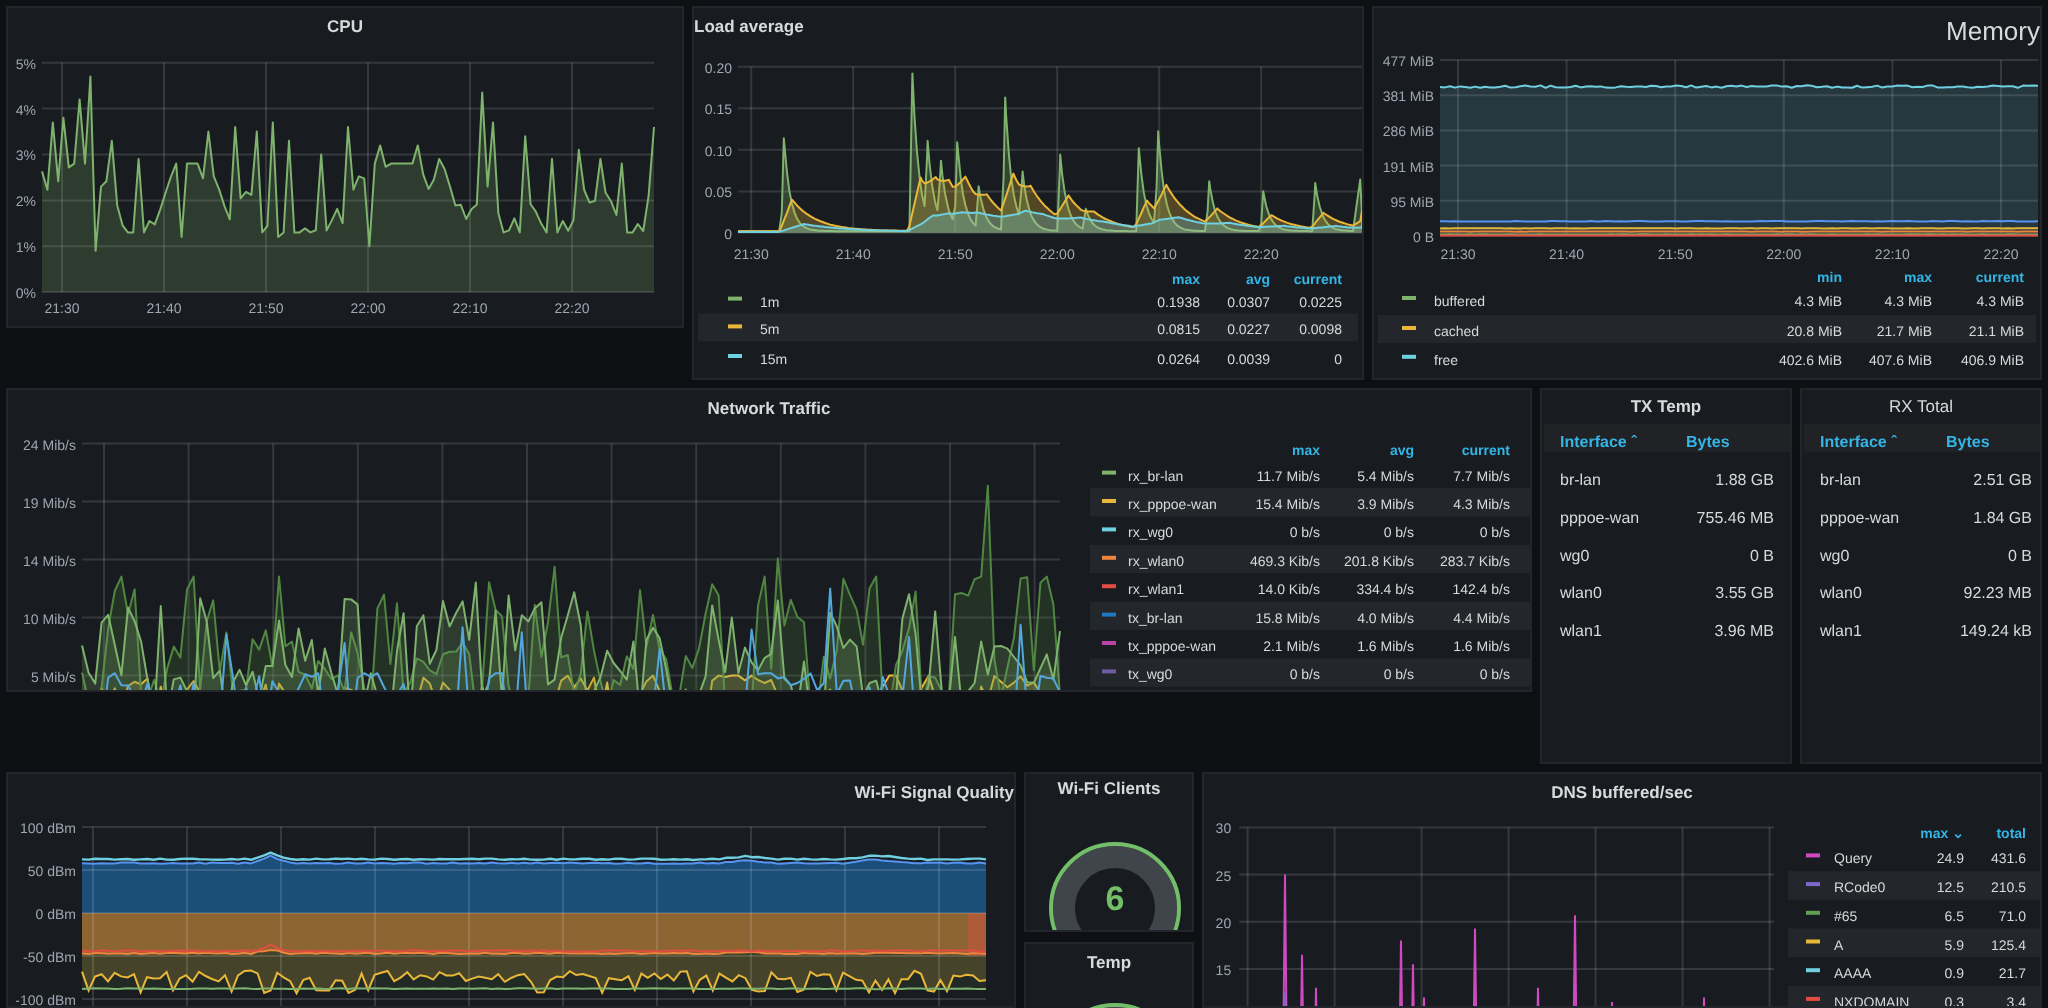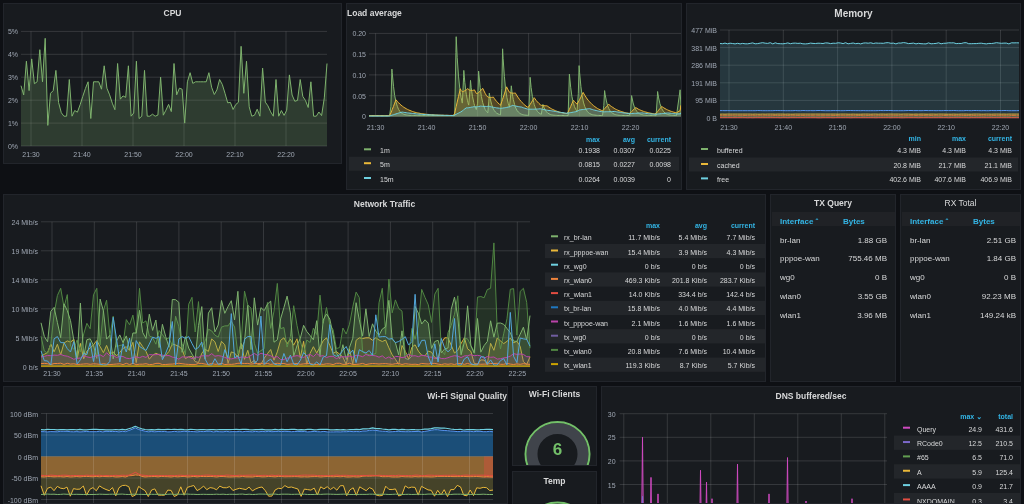--- a/index.html
+++ b/index.html
@@ -88,21 +88,21 @@
         <text x="288.0" y="163.2" text-anchor="end" font-size="7" fill="#d8d9da" font-weight="normal" font-family="Liberation Sans, sans-serif">0.0227</text>
         <text x="324.0" y="163.2" text-anchor="end" font-size="7" fill="#d8d9da" font-weight="normal" font-family="Liberation Sans, sans-serif">0.0098</text>
         <rect x="17" y="173.0" width="7" height="2" fill="#6ED0E0"></rect>
         <text x="33.0" y="178.0" text-anchor="start" font-size="7" fill="#d8d9da" font-weight="normal" font-family="Liberation Sans, sans-serif">15m</text>
         <text x="253.0" y="178.0" text-anchor="end" font-size="7" fill="#d8d9da" font-weight="normal" font-family="Liberation Sans, sans-serif">0.0264</text>
         <text x="288.0" y="178.0" text-anchor="end" font-size="7" fill="#d8d9da" font-weight="normal" font-family="Liberation Sans, sans-serif">0.0039</text>
         <text x="324.0" y="178.0" text-anchor="end" font-size="7" fill="#d8d9da" font-weight="normal" font-family="Liberation Sans, sans-serif">0</text>
       </svg>
     </div>
     <div style="position:absolute;left:686px;top:3px;width:335px;height:187px;background:#181b1f;border:1px solid #22252b;box-sizing:border-box;overflow:hidden;">
-      <div style="position:absolute;left:0;top:4px;width:100%;text-align:center;font-size:10px;font-weight:bold;color:#d8d9da;">Memory</div>
+      <div style="position:absolute;left:0;top:4px;width:100%;text-align:right;font-size:13px;font-weight:normal;color:#d8d9da;">Memory</div>
       <svg width="335" height="187" style="position:absolute;left:0;top:0;">
         <line x1="33.0" y1="26.0" x2="332.0" y2="26.0" stroke="rgba(255,255,255,0.13)" stroke-width="1"></line>
         <line x1="33.0" y1="43.6" x2="332.0" y2="43.6" stroke="rgba(255,255,255,0.13)" stroke-width="1"></line>
         <line x1="33.0" y1="61.2" x2="332.0" y2="61.2" stroke="rgba(255,255,255,0.13)" stroke-width="1"></line>
         <line x1="33.0" y1="78.8" x2="332.0" y2="78.8" stroke="rgba(255,255,255,0.13)" stroke-width="1"></line>
         <line x1="33.0" y1="96.4" x2="332.0" y2="96.4" stroke="rgba(255,255,255,0.13)" stroke-width="1"></line>
         <line x1="33.0" y1="114.0" x2="332.0" y2="114.0" stroke="rgba(255,255,255,0.13)" stroke-width="1"></line>
         <line x1="42.0" y1="26.0" x2="42.0" y2="114.0" stroke="rgba(255,255,255,0.13)" stroke-width="1"></line>
         <line x1="96.3" y1="26.0" x2="96.3" y2="114.0" stroke="rgba(255,255,255,0.13)" stroke-width="1"></line>
         <line x1="150.6" y1="26.0" x2="150.6" y2="114.0" stroke="rgba(255,255,255,0.13)" stroke-width="1"></line>
@@ -142,21 +142,21 @@
         <text x="234.0" y="164.0" text-anchor="end" font-size="7" fill="#d8d9da" font-weight="normal" font-family="Liberation Sans, sans-serif">20.8 MiB</text>
         <text x="279.0" y="164.0" text-anchor="end" font-size="7" fill="#d8d9da" font-weight="normal" font-family="Liberation Sans, sans-serif">21.7 MiB</text>
         <text x="325.0" y="164.0" text-anchor="end" font-size="7" fill="#d8d9da" font-weight="normal" font-family="Liberation Sans, sans-serif">21.1 MiB</text>
         <rect x="14" y="173.4" width="7" height="2" fill="#6ED0E0"></rect>
         <text x="30.0" y="178.4" text-anchor="start" font-size="7" fill="#d8d9da" font-weight="normal" font-family="Liberation Sans, sans-serif">free</text>
         <text x="234.0" y="178.4" text-anchor="end" font-size="7" fill="#d8d9da" font-weight="normal" font-family="Liberation Sans, sans-serif">402.6 MiB</text>
         <text x="279.0" y="178.4" text-anchor="end" font-size="7" fill="#d8d9da" font-weight="normal" font-family="Liberation Sans, sans-serif">407.6 MiB</text>
         <text x="325.0" y="178.4" text-anchor="end" font-size="7" fill="#d8d9da" font-weight="normal" font-family="Liberation Sans, sans-serif">406.9 MiB</text>
       </svg>
     </div>
-    <div style="position:absolute;left:3px;top:194px;width:763px;height:188px;background:#181b1f;border:1px solid #22252b;box-sizing:border-box;overflow:hidden;">
+    <div style="position:absolute;left:3px;top:194px;width:763px;height:152px;background:#181b1f;border:1px solid #22252b;box-sizing:border-box;overflow:hidden;">
       <div style="position:absolute;left:0;top:4px;width:100%;text-align:center;font-size:8.5px;font-weight:bold;color:#d8d9da;">Network Traffic</div>
       <svg width="763" height="188" style="position:absolute;left:0;top:0;">
         <line x1="37.0" y1="26.8" x2="526.0" y2="26.8" stroke="rgba(255,255,255,0.13)" stroke-width="1"></line>
         <line x1="37.0" y1="55.8" x2="526.0" y2="55.8" stroke="rgba(255,255,255,0.13)" stroke-width="1"></line>
         <line x1="37.0" y1="84.8" x2="526.0" y2="84.8" stroke="rgba(255,255,255,0.13)" stroke-width="1"></line>
         <line x1="37.0" y1="113.8" x2="526.0" y2="113.8" stroke="rgba(255,255,255,0.13)" stroke-width="1"></line>
         <line x1="37.0" y1="142.8" x2="526.0" y2="142.8" stroke="rgba(255,255,255,0.13)" stroke-width="1"></line>
         <line x1="37.0" y1="171.8" x2="526.0" y2="171.8" stroke="rgba(255,255,255,0.13)" stroke-width="1"></line>
         <line x1="48.0" y1="26.8" x2="48.0" y2="171.8" stroke="rgba(255,255,255,0.13)" stroke-width="1"></line>
         <line x1="90.3" y1="26.8" x2="90.3" y2="171.8" stroke="rgba(255,255,255,0.13)" stroke-width="1"></line>
@@ -253,21 +253,21 @@
         <text x="751.0" y="158.9" text-anchor="end" font-size="7" fill="#d8d9da" font-weight="normal" font-family="Liberation Sans, sans-serif">10.4 Mib/s</text>
         <rect x="541" y="162.6" width="221" height="14.2" fill="rgba(255,255,255,0.05)"></rect>
         <rect x="547" y="168.1" width="7" height="2" fill="#CCA300"></rect>
         <text x="560.0" y="173.1" text-anchor="start" font-size="7" fill="#d8d9da" font-weight="normal" font-family="Liberation Sans, sans-serif">tx_wlan1</text>
         <text x="656.0" y="173.1" text-anchor="end" font-size="7" fill="#d8d9da" font-weight="normal" font-family="Liberation Sans, sans-serif">119.3 Kib/s</text>
         <text x="703.0" y="173.1" text-anchor="end" font-size="7" fill="#d8d9da" font-weight="normal" font-family="Liberation Sans, sans-serif">8.7 Kib/s</text>
         <text x="751.0" y="173.1" text-anchor="end" font-size="7" fill="#d8d9da" font-weight="normal" font-family="Liberation Sans, sans-serif">5.7 Kib/s</text>
       </svg>
     </div>
     <div style="position:absolute;left:770px;top:194px;width:126px;height:188px;background:#181b1f;border:1px solid #22252b;box-sizing:border-box;overflow:hidden;">
-      <div style="position:absolute;left:0;top:3px;width:100%;text-align:center;font-size:8.5px;font-weight:bold;color:#d8d9da;">TX Query</div>
+      <div style="position:absolute;left:0;top:3px;width:100%;text-align:center;font-size:8.5px;font-weight:bold;color:#d8d9da;">TX Temp</div>
       <div style="position:absolute;left:1px;top:17px;width:124px;height:14px;background:#202226;"></div>
       <svg width="126" height="188" style="position:absolute;left:0;top:0;">
         <text x="9.0" y="28.5" text-anchor="start" font-size="8" fill="#33b5e5" font-weight="bold" font-family="Liberation Sans, sans-serif">Interface ˆ</text>
         <text x="72.0" y="28.5" text-anchor="start" font-size="8" fill="#33b5e5" font-weight="bold" font-family="Liberation Sans, sans-serif">Bytes</text>
         <text x="9.0" y="47.5" text-anchor="start" font-size="8" fill="#d8d9da" font-weight="normal" font-family="Liberation Sans, sans-serif">br-lan</text>
         <text x="116.0" y="47.5" text-anchor="end" font-size="8" fill="#d8d9da" font-weight="normal" font-family="Liberation Sans, sans-serif">1.88 GB</text>
         <text x="9.0" y="66.4" text-anchor="start" font-size="8" fill="#d8d9da" font-weight="normal" font-family="Liberation Sans, sans-serif">pppoe-wan</text>
         <text x="116.0" y="66.4" text-anchor="end" font-size="8" fill="#d8d9da" font-weight="normal" font-family="Liberation Sans, sans-serif">755.46 MB</text>
         <text x="9.0" y="85.3" text-anchor="start" font-size="8" fill="#d8d9da" font-weight="normal" font-family="Liberation Sans, sans-serif">wg0</text>
         <text x="116.0" y="85.3" text-anchor="end" font-size="8" fill="#d8d9da" font-weight="normal" font-family="Liberation Sans, sans-serif">0 B</text>

